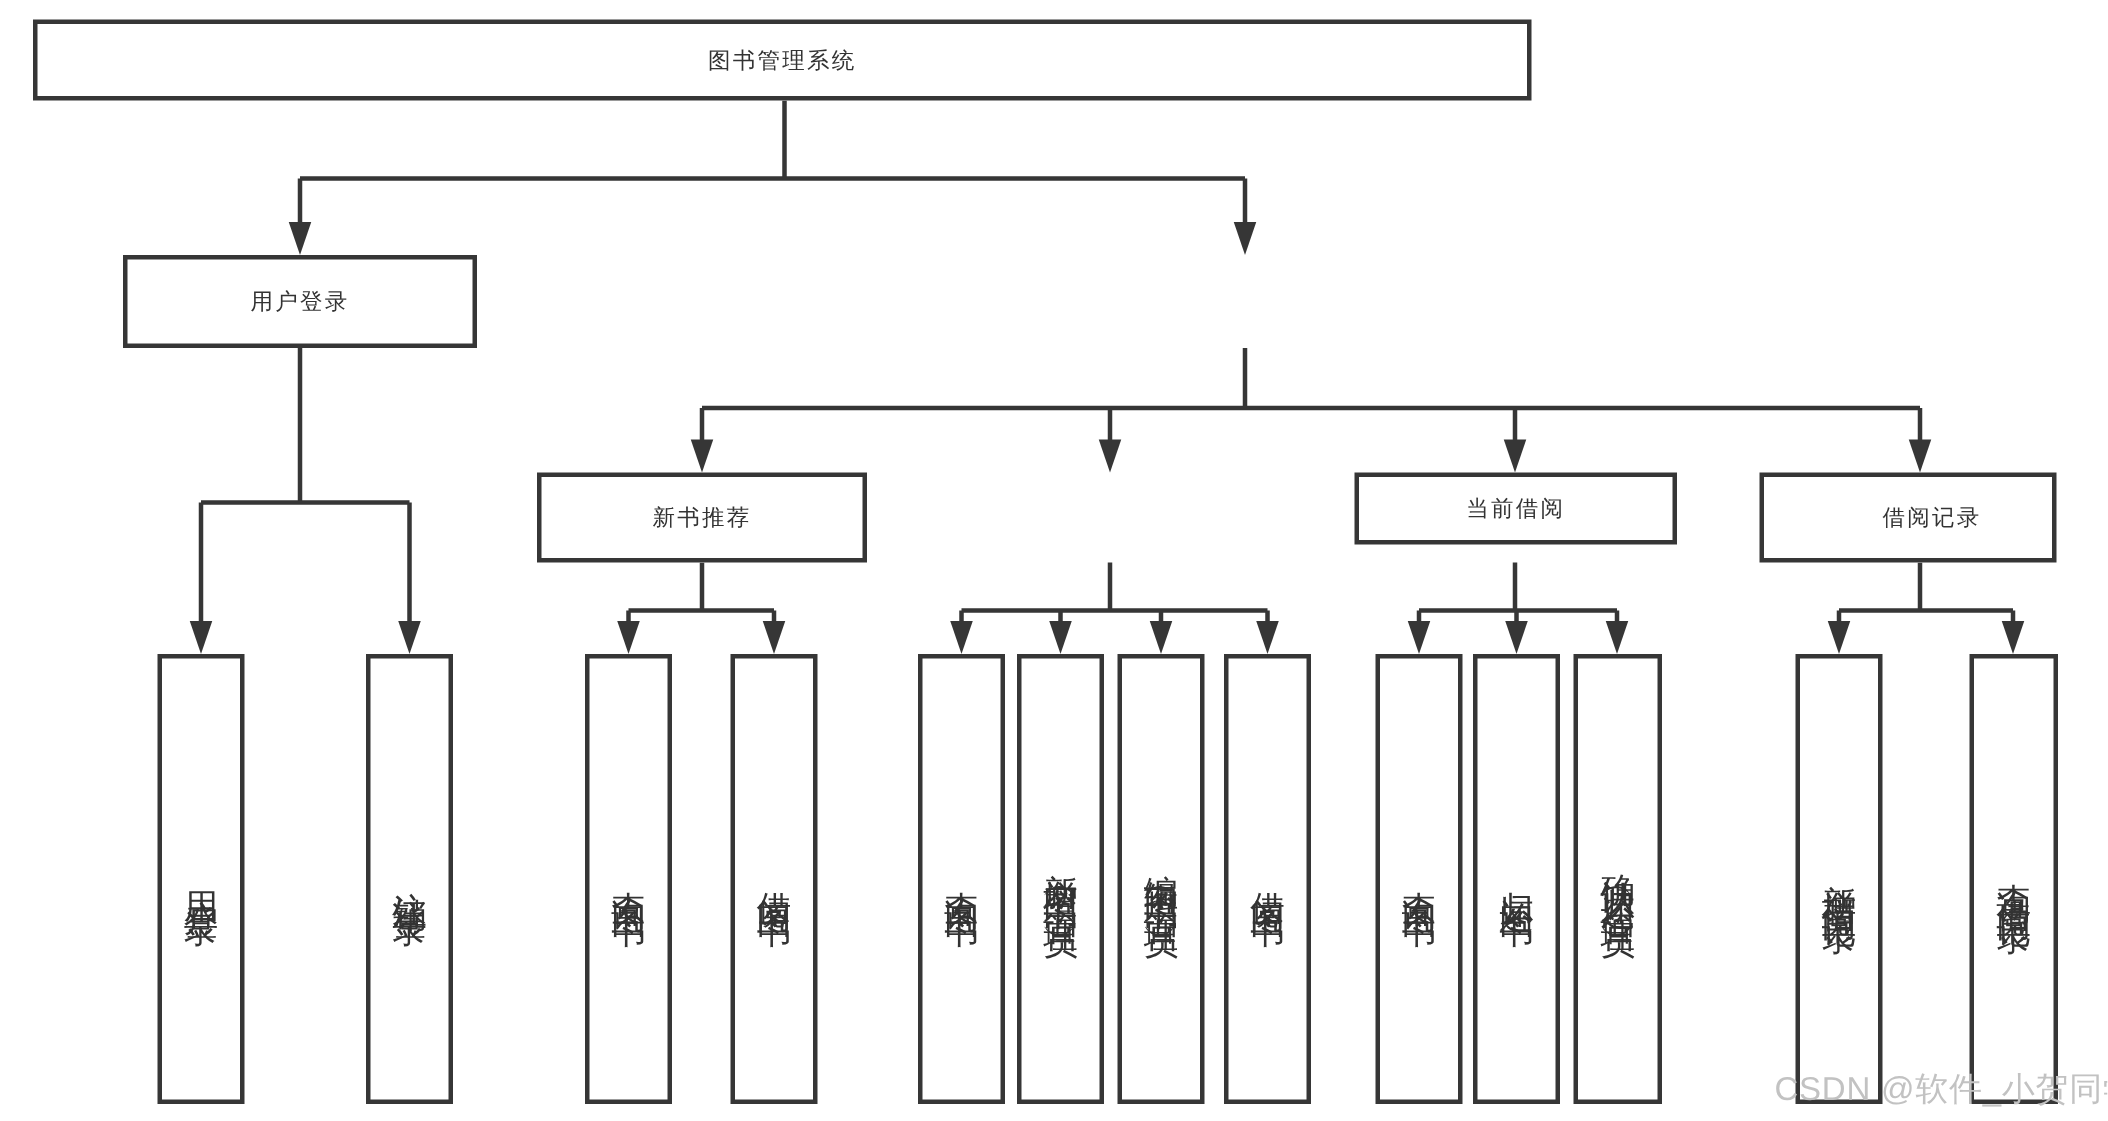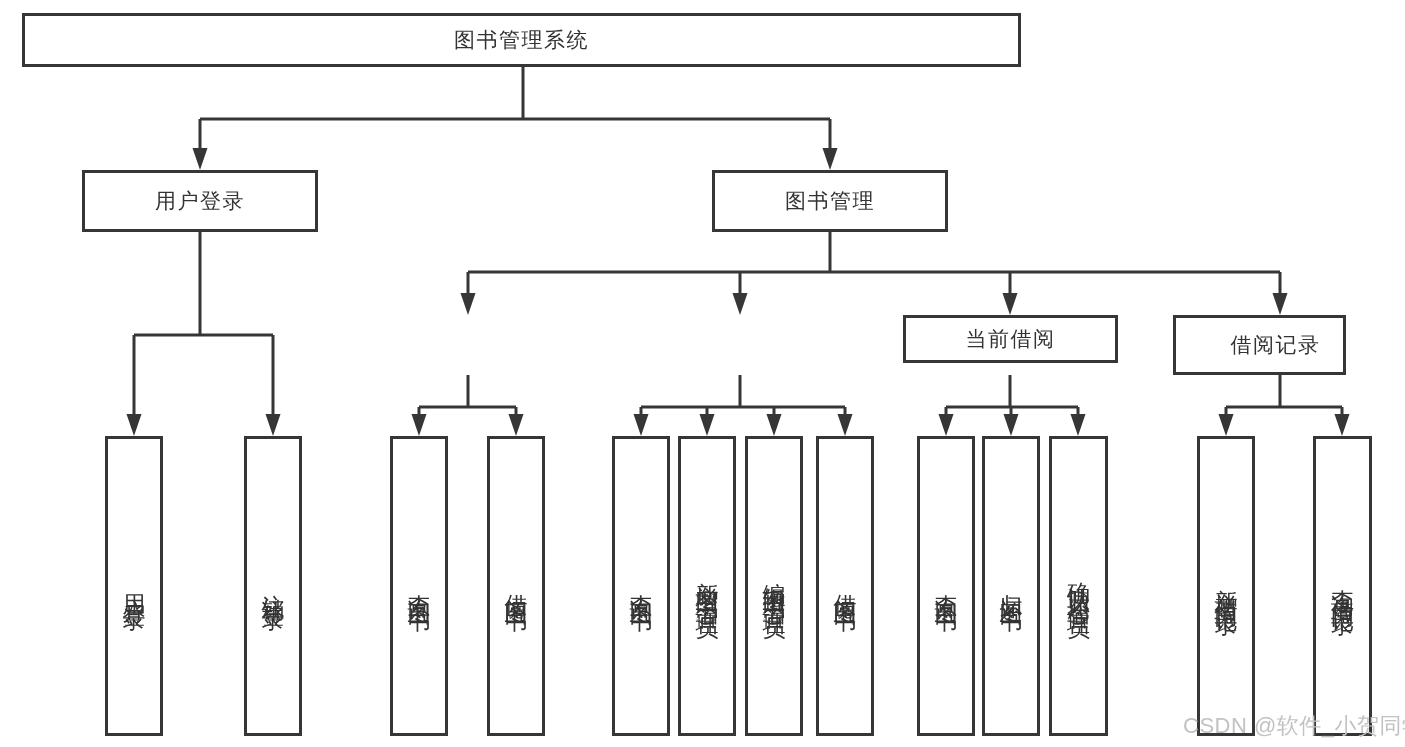--- a/index.html
+++ b/index.html
@@ -5,28 +5,28 @@
   * { margin:0; padding:0; box-sizing:border-box; }
   html,body { background:#ffffff; }
   body { font-family:"Liberation Sans","DejaVu Sans",sans-serif; }
   .stage { position:relative; width:1405px; height:747px; background:#ffffff; overflow:hidden; }
   svg.wires { position:absolute; left:0; top:0; width:1405px; height:747px; z-index:1; }
   .box {
     position:absolute; background:#ffffff; border:3px solid #363636;
     display:flex; align-items:center; justify-content:center;
     color:#333333; z-index:2;
   }
-  .hbox { font-size:21px; letter-spacing:1.5px; white-space:nowrap; }
+  .hbox { font-size:15px; letter-spacing:1.5px; white-space:nowrap; }
   .root  { left:22px;  top:13px;  width:999px; height:54px; }
   .l2a   { left:82px;  top:170px; width:236px; height:62px; }
   .l2b   { left:712px; top:170px; width:236px; height:62px; }
   .l3a   { left:358px;  top:315px; width:220px; height:60px; }
   .l3b   { left:633px;  top:315px; width:215px; height:60px; }
   .l3c   { left:903px;  top:315px; width:215px; height:48px; }
-  .l3d   { left:1173px; top:315px; width:173px; height:60px;padding-left:32px; }
+  .l3d   { left:1173px; top:315px; width:198px; height:60px;padding-left:32px; }
   .leaf  { top:436px; width:58px; height:300px; }
   .leaf .vtxt {
     writing-mode:vertical-rl; text-orientation:mixed;
     font-size:23px; letter-spacing:5px; line-height:1; color:#333333;
   }
   .watermark {
     position:absolute; left:1183px; top:711px; z-index:6;
     font-size:22px; color:#c2c2c2; letter-spacing:0.5px; white-space:nowrap;
   }
 </style>
@@ -68,24 +68,24 @@
     </g>
   </svg>
 
   <div class="box hbox root">
     <span>图书管理系统</span>
   </div>
 
   <div class="box hbox l2a">
     <span>用户登录</span>
   </div>
-  <div class="box hbox l2b">
-    <span>图书管理</span>
+
+  <div class="box hbox l3a">
+    <span>新书推荐</span>
   </div>
-
   <div class="box hbox l3c">
     <span>当前借阅</span>
   </div>
   <div class="box hbox l3d">
     <span>借阅记录</span>
   </div>
 
   <div class="box leaf" style="left:105px">
     <span class="vtxt">用户登录</span>
   </div>

